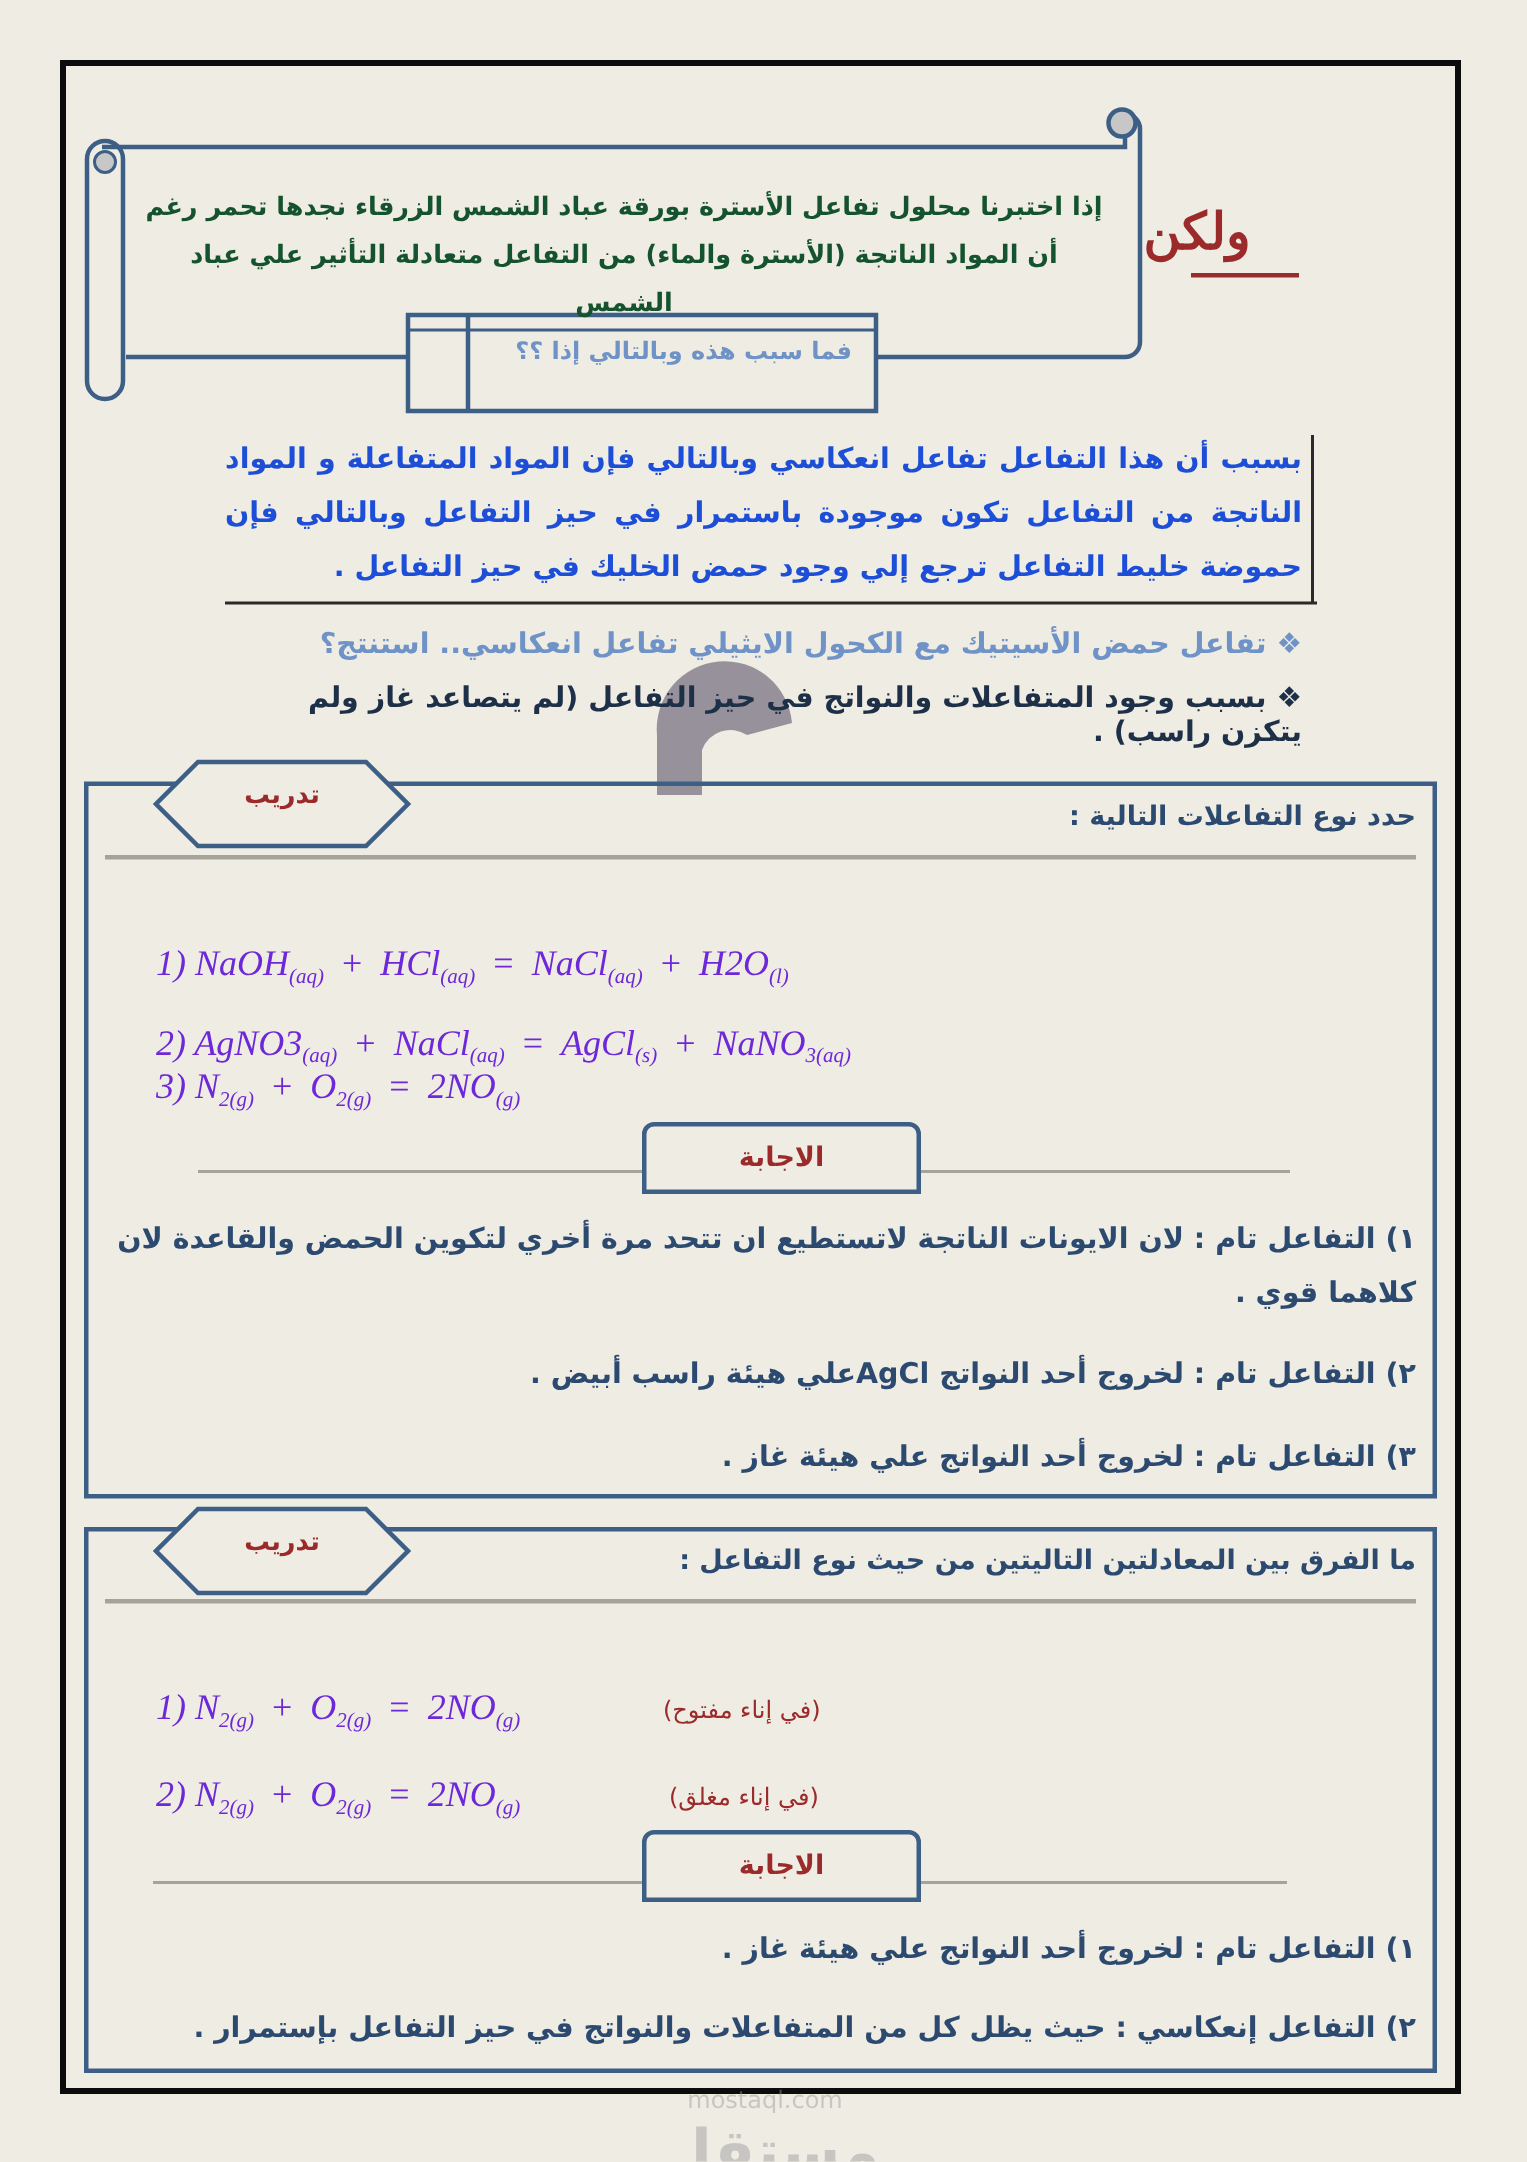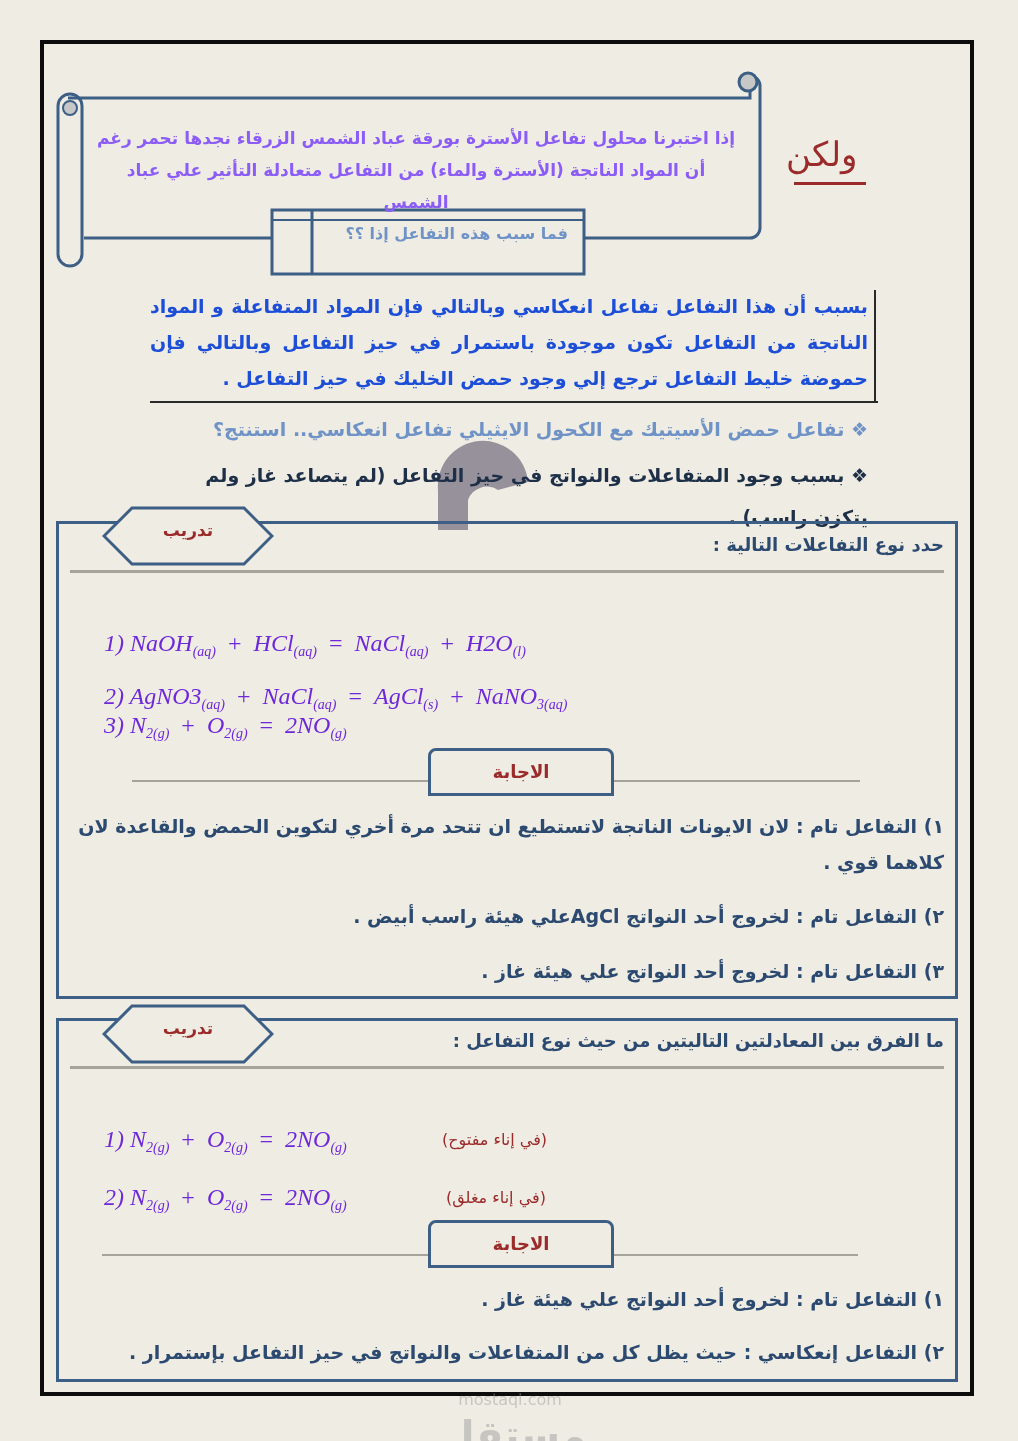--- a/index.html
+++ b/index.html
@@ -15,44 +15,44 @@
     width: 934px; height: 1356px;
     border: 4px solid #0c0c0c;
     box-sizing: border-box;
   }
   .ar { direction: rtl; text-align: right; font-weight: bold; }
 
   
   .scroll-svg { position: absolute; left: 50px; top: 66px; }
   .scroll-text {
     position: absolute; left: 96px; top: 122px; width: 640px;
-    font-size: 17px; line-height: 32px; color: #8b5cf6;
+    font-size: 17px; line-height: 32px; color: #14532d;
     text-align: center;
   }
   .scroll-question {
     position: absolute; left: 316px; top: 224px; width: 252px;
     font-size: 16px; color: #6f93c7; text-align: right;
   }
   .walakin {
-    position: absolute; left: 786px; top: 134px; width: 90px;
-    font-size: 34px; color: #9b2b2b; text-align: left;
-    font-family: "DejaVu Serif", serif; font-weight: normal;
+    position: absolute; left: 753px; top: 134px; width: 90px;
+    font-size: 34px; color: #9b2b2b; text-align: center;
+    font-family: "DejaVu Serif", serif; font-weight: bold;
   }
   .walakin-line { position:absolute; left: 794px; top: 182px; width: 72px; height: 3px; background:#9b2b2b; }
 
   .reason-block {
     position: absolute; left: 150px; top: 288px; width: 718px;
     font-size: 19px; line-height: 36px; color: #1d4ed8;
     text-align: justify; text-align-last: right;
   }
   .reason-rule { position:absolute; left: 150px; top: 401px; width: 728px; height: 2px; background:#2a2a2a; }
   .reason-rule-v { position:absolute; left: 874px; top: 290px; width: 2px; height: 112px; background:#2a2a2a; }
 
   .bullet1 { position:absolute; left: 150px; top: 418px; width: 718px; font-size: 19px; color:#6f93c7; }
-  .bullet2 { position:absolute; left: 150px; top: 454px; width: 718px; font-size: 19px; line-height: 42px; color:#1e2f48; }
+  .bullet2 { position:absolute; left: 150px; top: 454px; width: 718px; font-size: 19px; line-height: 23px; color:#1e2f48; }
 
   .watermark-arc { position:absolute; left: 430px; top: 440px; }
 
   
   .train-box {
     position: absolute; border: 3px solid #3d5f86; box-sizing: border-box;
     background: transparent;
   }
   .train-header {
     position: absolute; font-size: 18px; color:#2c4a70; font-weight: bold; direction: rtl; text-align: right;
@@ -92,21 +92,21 @@
 <svg class="scroll-svg" width="720" height="210" viewBox="0 0 720 210">
   <path d="M18 32 H700 V10 a10 10 0 0 1 10 10 V162 a10 10 0 0 1 -10 10 H34" fill="none" stroke="#3d5f86" stroke-width="3"></path>
   <circle cx="698" cy="16" r="9" fill="#c7c7c7" stroke="#3d5f86" stroke-width="3"></circle>
   <path d="M8 40 a12 12 0 0 1 24 0 V188 a12 12 0 0 1 -24 0 Z" fill="none" stroke="#3d5f86" stroke-width="3"></path>
   <circle cx="20" cy="42" r="7" fill="#c7c7c7" stroke="#3d5f86" stroke-width="2"></circle>
   <rect x="222" y="144" width="312" height="64" fill="#efece3" stroke="#3d5f86" stroke-width="3"></rect>
   <line x1="222" y1="154" x2="534" y2="154" stroke="#3d5f86" stroke-width="2"></line>
   <line x1="262" y1="144" x2="262" y2="208" stroke="#3d5f86" stroke-width="3"></line>
 </svg>
 <div class="scroll-text ar">إذا اختبرنا محلول تفاعل الأسترة بورقة عباد الشمس الزرقاء نجدها تحمر رغم أن المواد الناتجة (الأسترة والماء) من التفاعل متعادلة التأثير علي عباد الشمس</div>
-<div class="scroll-question ar">فما سبب هذه التفاعل إذا ؟؟</div>
+<div class="scroll-question ar">فما سبب هذه وبالتالي إذا ؟؟</div>
 
 <div class="walakin">ولكن</div>
 <div class="walakin-line"></div>
 
 <div class="reason-block ar">بسبب أن هذا التفاعل تفاعل انعكاسي وبالتالي فإن المواد المتفاعلة و المواد الناتجة من التفاعل تكون موجودة باستمرار في حيز التفاعل وبالتالي فإن حموضة خليط التفاعل ترجع إلي وجود حمض الخليك في حيز التفاعل .</div>
 <div class="reason-rule"></div>
 <div class="reason-rule-v"></div>
 
 <svg class="watermark-arc" width="110" height="90">
   <path d="M8 90 V50 a45 45 0 0 1 90 -8 L68 50 a20 20 0 0 0 -30 10 V90 Z" fill="rgba(120,115,130,0.75)"></path>

